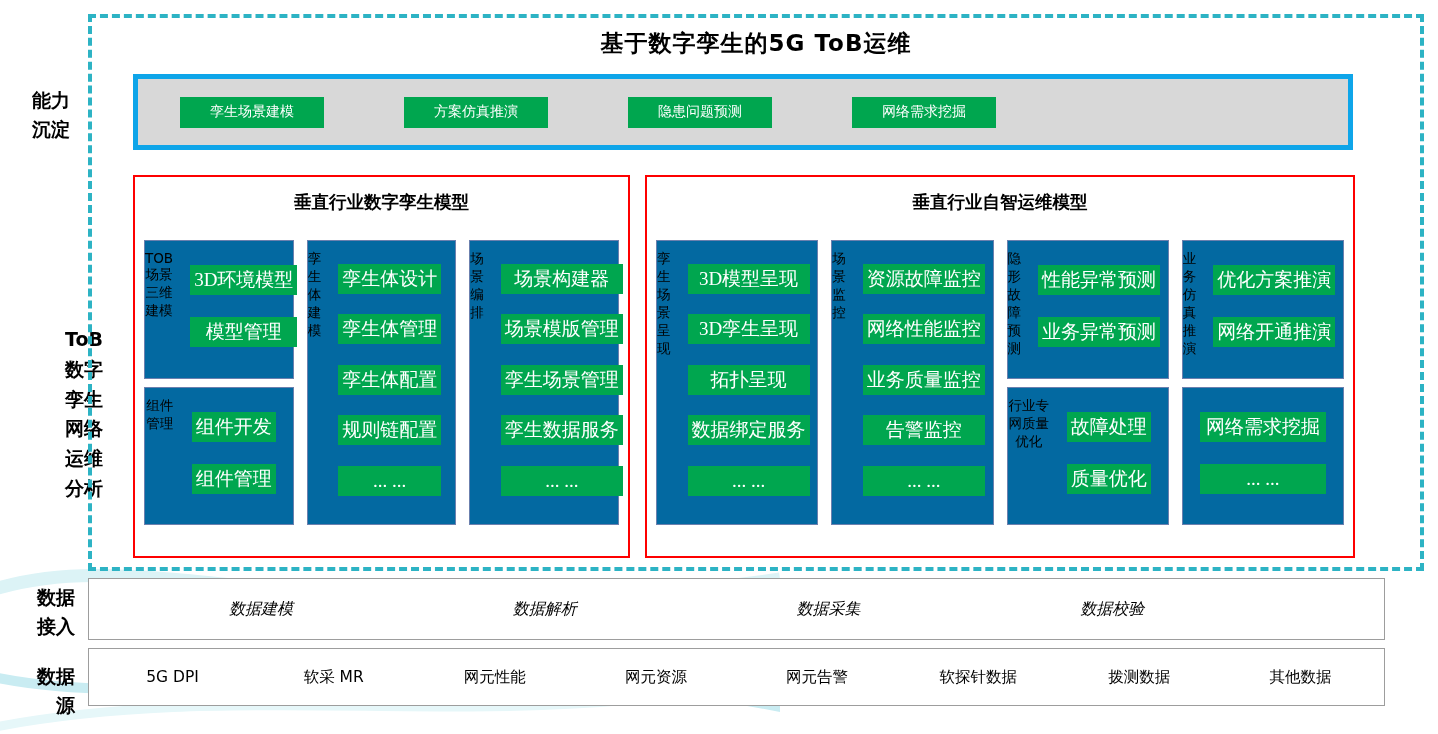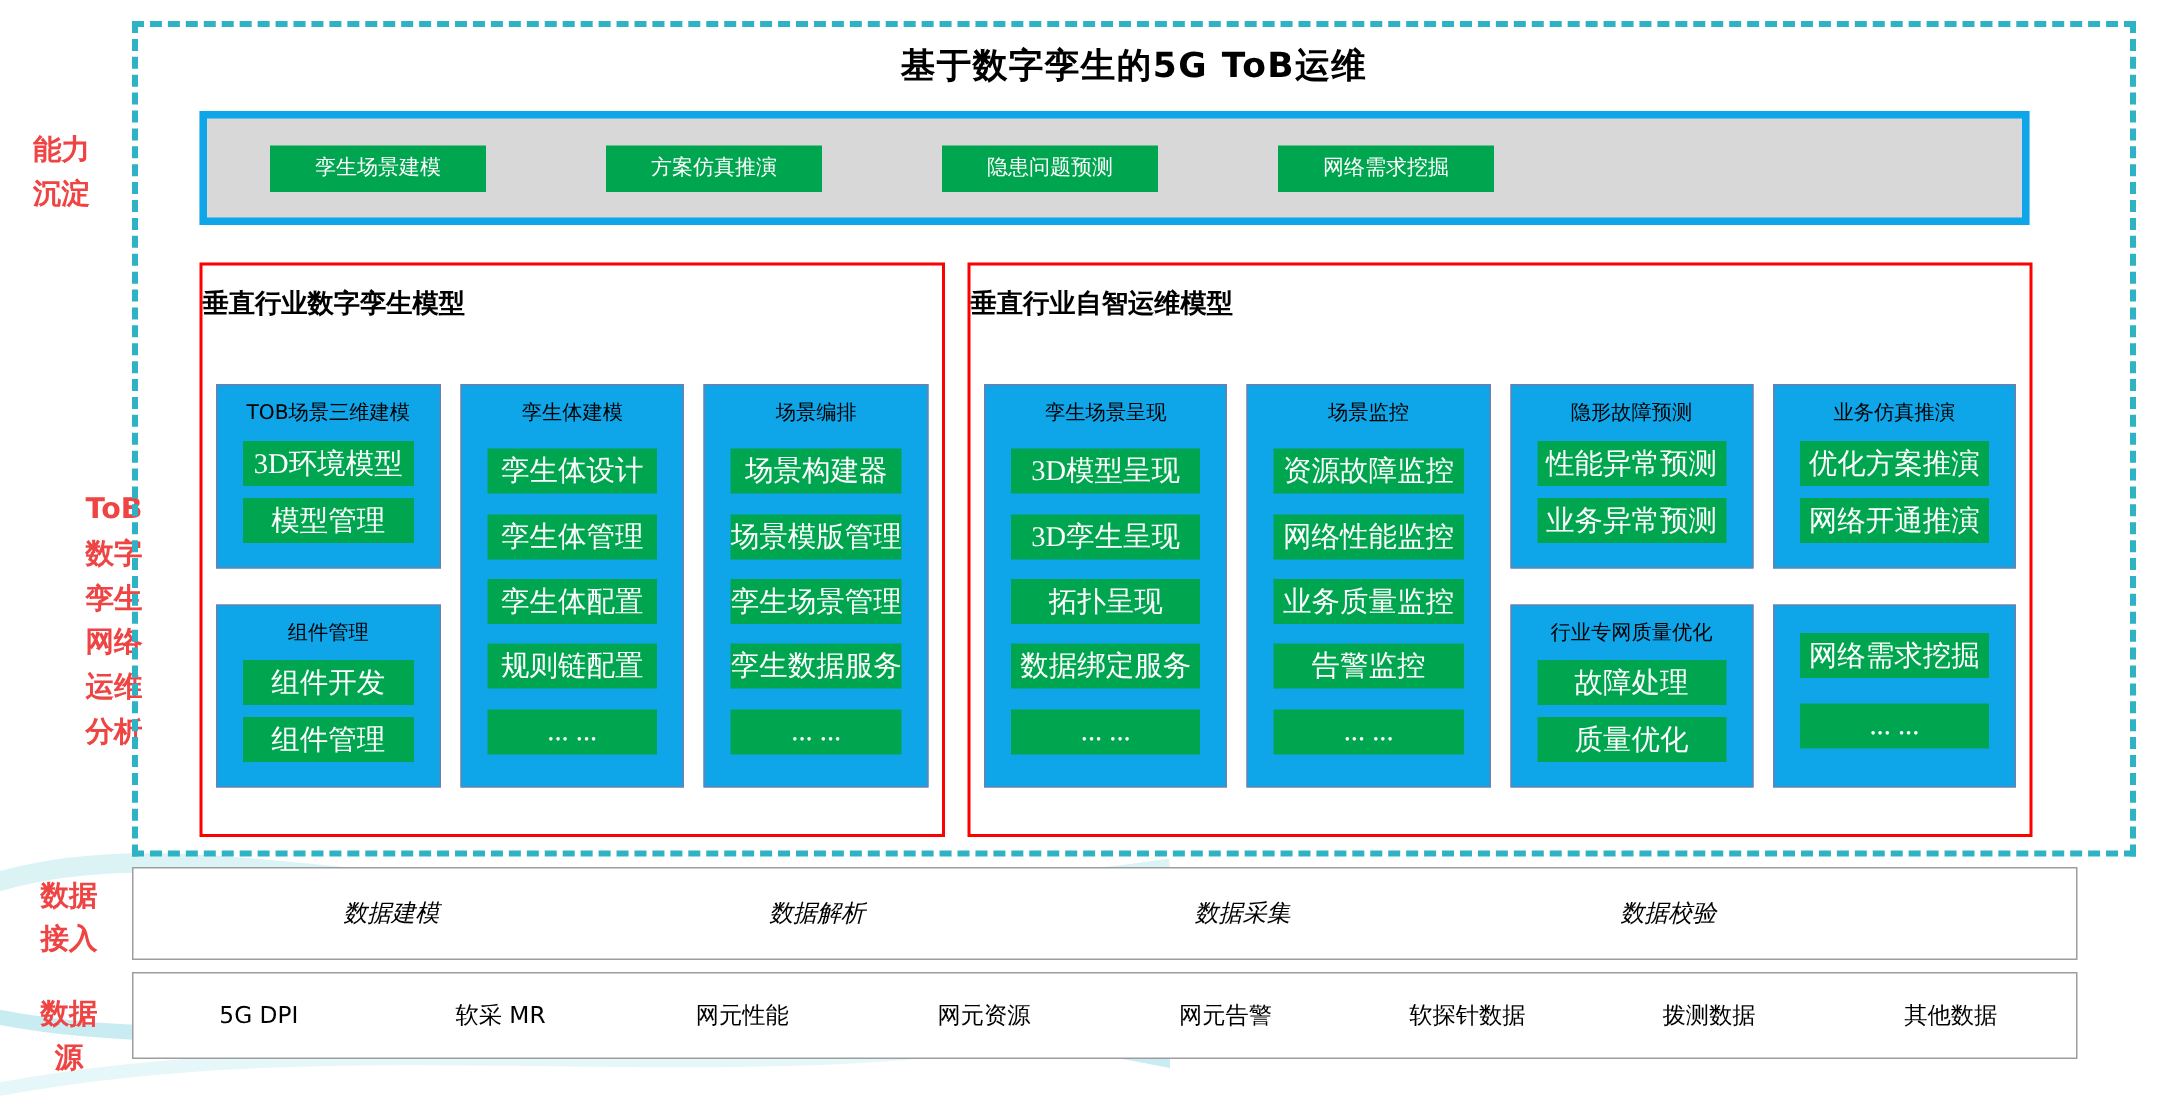--- a/index.html
+++ b/index.html
@@ -5,21 +5,21 @@
   html,body{margin:0;padding:0;}
   body{
     width:1438px;height:734px;position:relative;overflow:hidden;background:#ffffff;
     font-family:"DejaVu Sans","Liberation Sans",sans-serif;color:#000;
   }
   .deco{position:absolute;left:0;bottom:0;z-index:0;}
   .layer{position:absolute;inset:0;z-index:1;}
 
   .side-label{
     position:absolute;font-weight:700;font-size:19px;line-height:1.5;
-    white-space:pre-line;text-align:center;color:#ef4444;
+    white-space:pre-line;text-align:right;color:#000000;
   }
   #lbl-cap{left:12px;top:86px;width:58px;}
   #lbl-tob{left:25px;top:325px;width:54px;line-height:1.57;margin-left:24px;}
   #lbl-da{left:17px;top:583px;width:58px;}
   #lbl-ds{left:17px;top:662px;width:58px;}
 
   .dashed-frame{
     position:absolute;left:88px;top:14px;width:1336px;height:557px;
     border:4px dashed #2db3c4;box-sizing:border-box;background:transparent;
   }
@@ -35,27 +35,27 @@
   }
   .gbtn{
     background:#00a64f;color:#fff;display:flex;align-items:center;justify-content:center;
     text-align:center;white-space:nowrap;
   }
   .cap-bar .gbtn{height:31px;padding:0 30px;font-size:14px;}
 
   .red-sec{position:absolute;border:2px solid #fe0000;box-sizing:border-box;background:#fff;}
   #sec-left{left:133px;top:175px;width:497px;height:383px;}
   #sec-right{left:645px;top:175px;width:710px;height:383px;}
-  .sec-title{font-weight:700;font-size:17.5px;margin-top:13px;font-family:Liberation Serif, serif;}
+  .sec-title{text-align:center;font-weight:700;font-size:17.5px;margin-top:13px;font-family:Liberation Serif, serif;}
 
   .cols{position:absolute;left:9px;right:9px;top:63px;height:285px;display:flex;gap:13px;}
   .col{flex:1;display:flex;flex-direction:column;gap:8px;min-width:0;}
   .group{
-    flex:1;background:#0ea5e9;border:1.5px solid #6b80ae;box-sizing:border-box;
-    display:flex;flex-direction:column;min-height:0;margin-top:16px;
+    flex:1;background:#0369a1;border:1.5px solid #6b80ae;box-sizing:border-box;
+    display:flex;flex-direction:row;min-height:0;
   }
   .group-title{text-align:center;font-size:13.5px;padding-top:9px;}
   .group-items{
     flex:1;display:flex;flex-direction:column;justify-content:space-evenly;
     padding:2px 17px 8px;
   }
   .group .gbtn{height:30px;font-size:19px;padding:0 4px;font-family:Liberation Serif, serif;}
 
   .row-box{
     position:absolute;left:88px;background:#fff;border:1px solid #9d9d9d;

